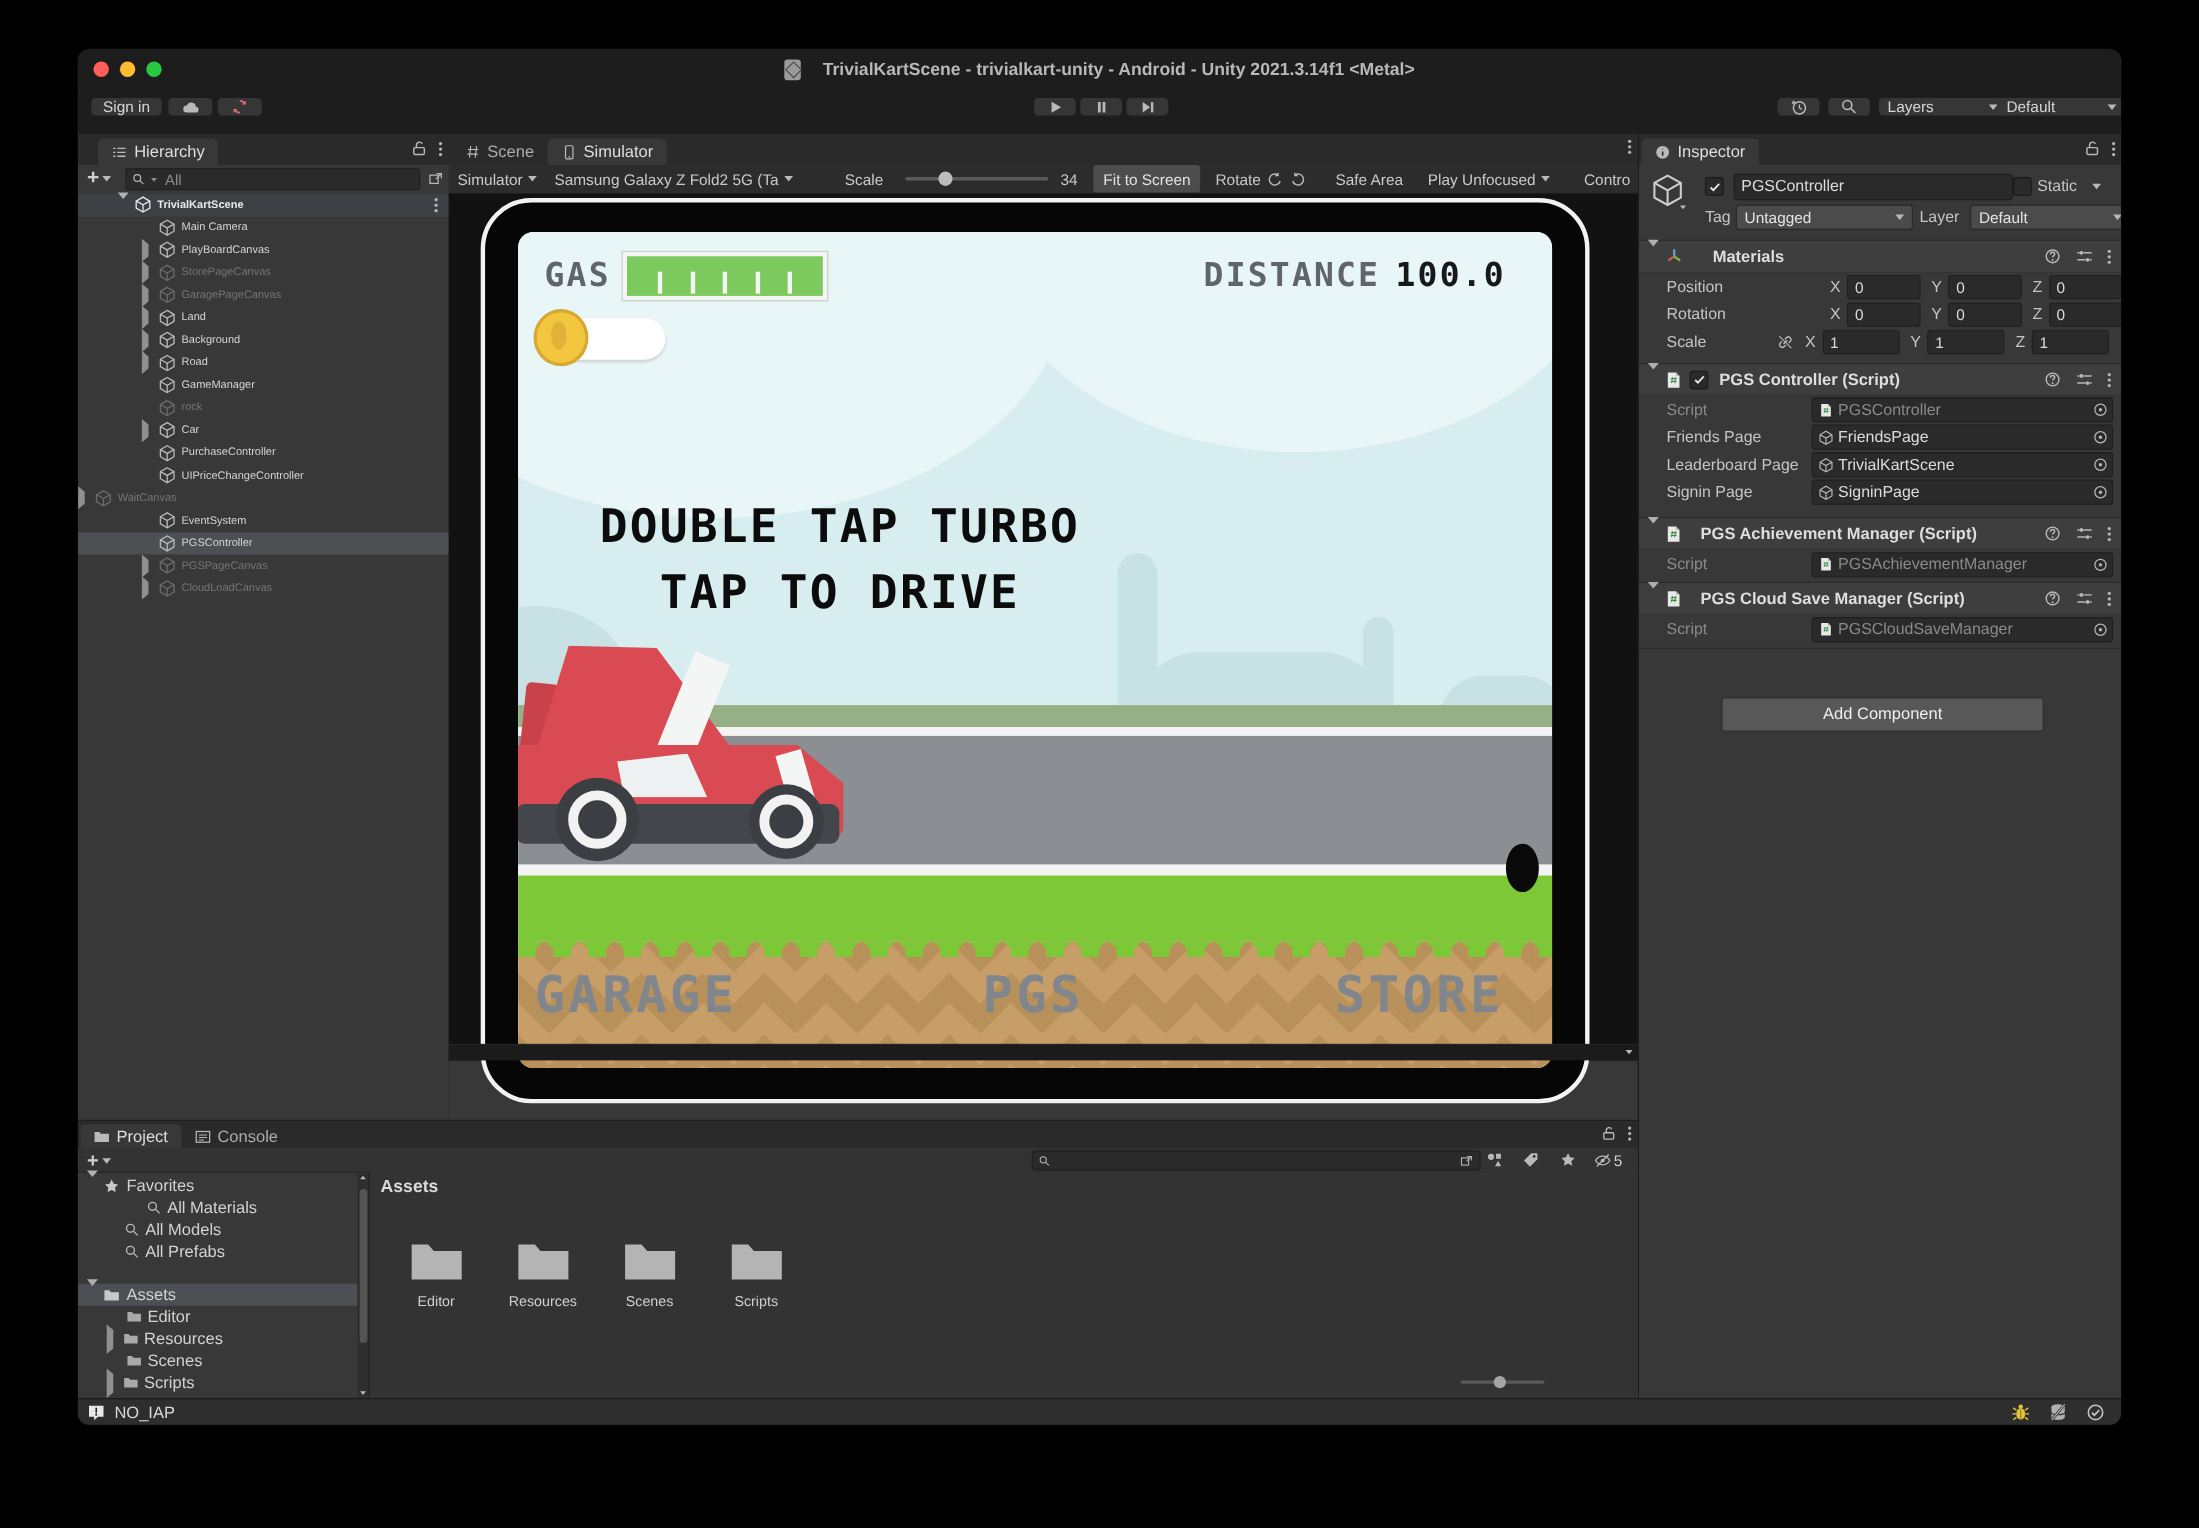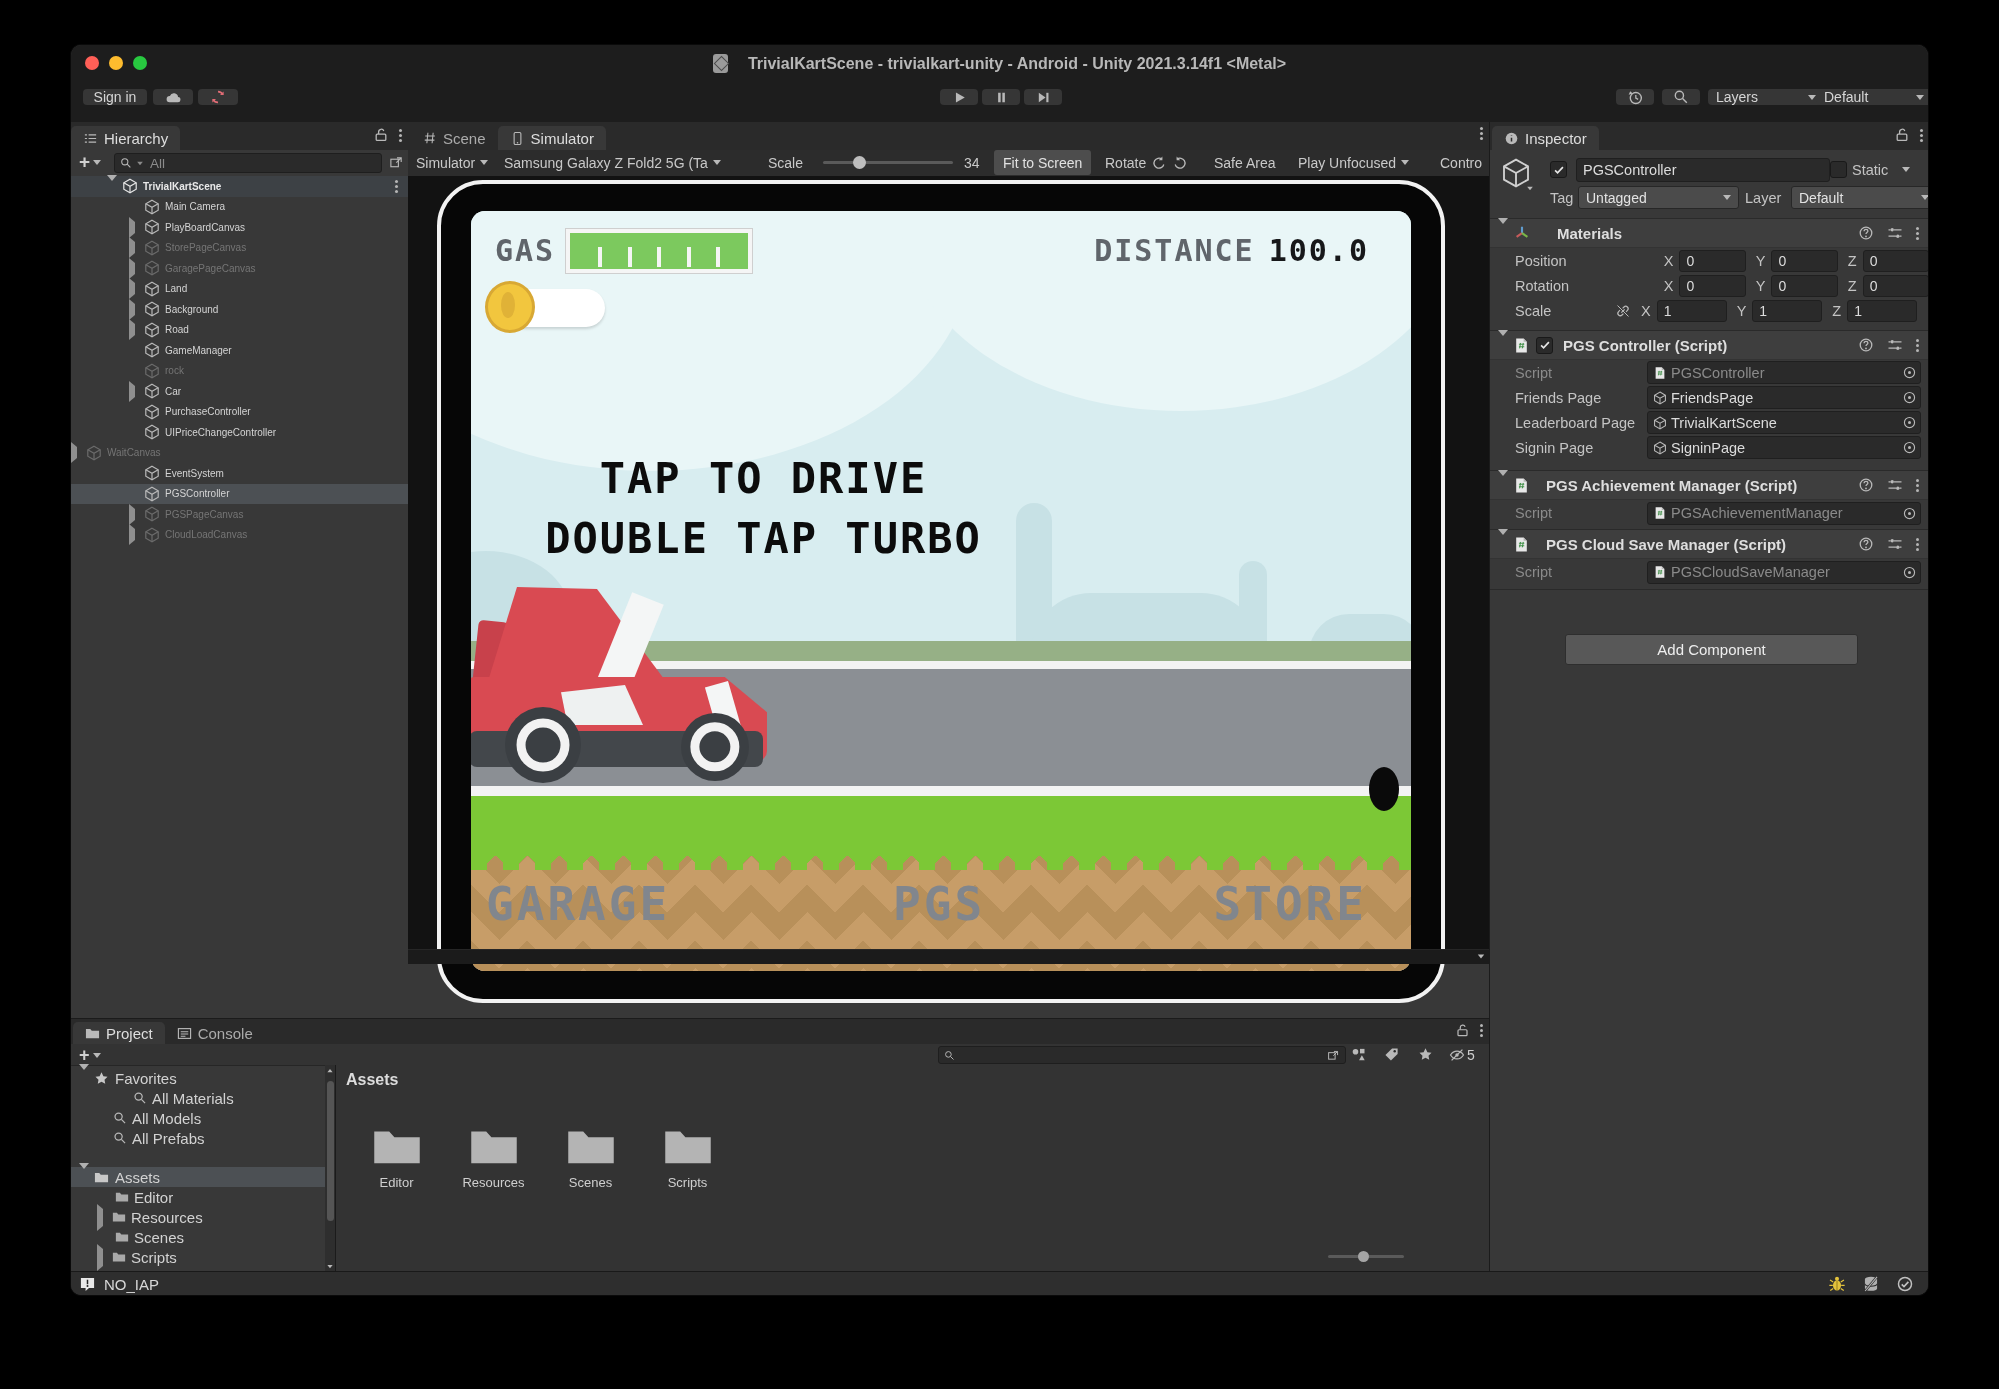--- a/index.html
+++ b/index.html
@@ -321,21 +321,21 @@
           <span class="cdown"></span>
         </div>
       <div class="tbtn dd" style="left:1745px;width:100px">
           <span>Default</span>
           <span class="cdown"></span>
         </div>
     </div>
 
     <div class="pane" style="left:0;top:77px;width:337px;height:896px;border-right:1px solid #1b1b1b">
       <div class="tabbar">
-        <div class="tab on" style="margin-left:0">
+        <div class="tab on" style="margin-left:18px">
           <svg class="i" width="15" height="15">
               <use href="#i-list"></use>
             </svg>
           <span>Hierarchy</span>
         </div>
         <div class="tabtools">
           <svg class="i" width="16" height="16">
               <use href="#i-lock"></use>
             </svg>
           <span class="kebab">
@@ -583,22 +583,22 @@
                 <span class="tick" style="left:65.5%"></span>
                 <span class="tick" style="left:82%"></span>
             </div>
             <div class="distance pxfont">
               <span class="dl">DISTANCE</span>
                 <span class="dv">100.0</span>
             </div>
             <div class="coinpill"></div>
             <div class="coin"></div>
             <div class="instr pxfont">
+              <div>DOUBLE TAP TURBO</div>
               <div>TAP TO DRIVE</div>
-              <div>DOUBLE TAP TURBO</div>
             </div>
 
             <div class="car">
               <div class="c-spoiler"></div>
               <div class="c-roof"></div>
               <div class="c-shield2"></div>
               <div class="c-body"></div>
               <div class="c-window"></div>
               <div class="c-stripe"></div>
               <div class="c-base"></div>

